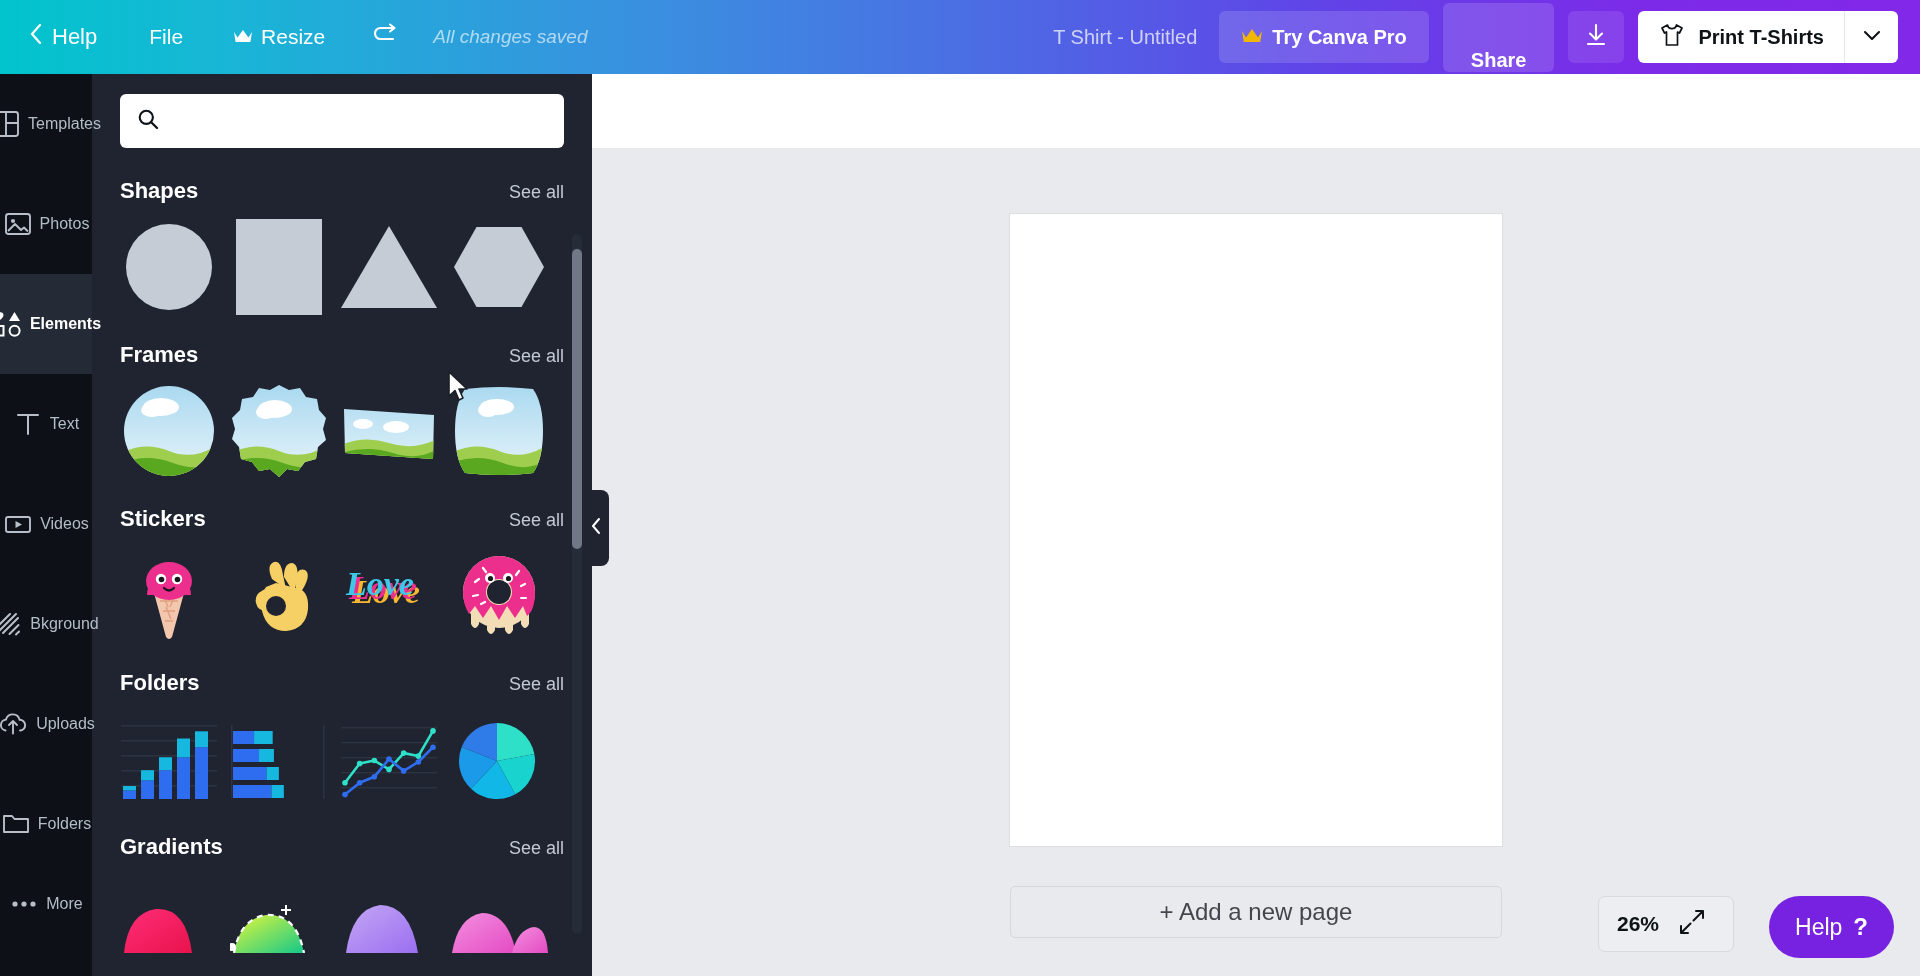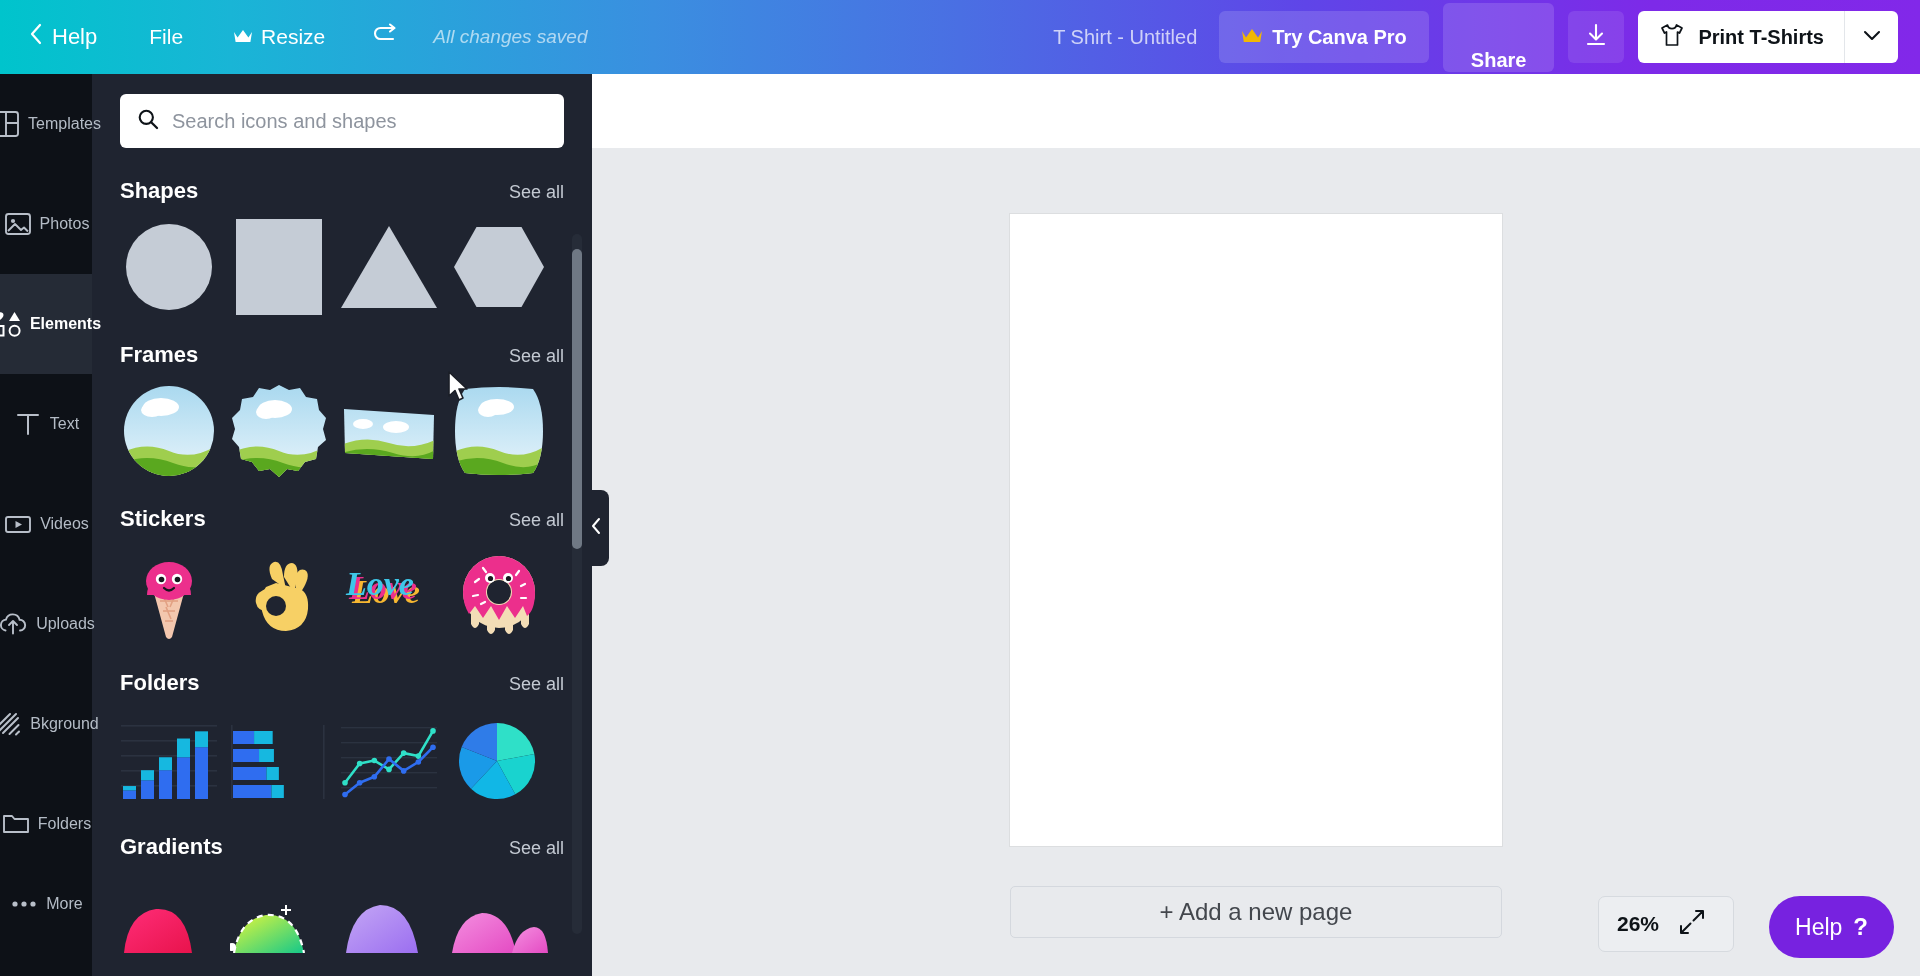--- a/index.html
+++ b/index.html
@@ -315,45 +315,45 @@
         <svg width="30" height="30" viewBox="0 0 30 30">
           <rect x="3" y="8" width="24" height="15" rx="2" fill="none" stroke="#b8bfc9" stroke-width="1.9"></rect>
           <path d="M12.5 12 L19 15.5 L12.5 19 Z" fill="#b8bfc9"></path>
         </svg>
       </span>
       <span class="rail-label">Videos</span>
     </div>
 
     <div class="rail-item">
       <span class="rail-ico">
-        <svg width="32" height="30" viewBox="0 0 32 30">
-          <path d="M8.5 21.5 A5.5 5.5 0 0 1 9 10.6 A7 7 0 0 1 22.6 10.8 A5.2 5.2 0 0 1 23 21.5" fill="none" stroke="#b8bfc9" stroke-width="1.9" stroke-linecap="round"></path>
-          <path d="M16 24.5 L16 12.5 M12 16 L16 12 L20 16" fill="none" stroke="#b8bfc9" stroke-width="1.9" stroke-linecap="round" stroke-linejoin="round"></path>
-        </svg>
-      </span>
-      <span class="rail-label">Uploads</span>
-    </div>
-
-    <div class="rail-item">
-      <span class="rail-ico">
         <svg width="30" height="30" viewBox="0 0 30 30">
           <g stroke="#b8bfc9" stroke-width="2" stroke-linecap="round">
             <path d="M5 17 L17 5"></path>
               <path d="M5 23 L23 5"></path>
               <path d="M10 24 L25 9"></path>
             <path d="M16.5 25 L25.5 16"></path>
               <path d="M23 25.5 L26 22.5"></path>
           </g>
         </svg>
       </span>
       <span class="rail-label">Bkground</span>
     </div>
 
     <div class="rail-item">
       <span class="rail-ico">
+        <svg width="32" height="30" viewBox="0 0 32 30">
+          <path d="M8.5 21.5 A5.5 5.5 0 0 1 9 10.6 A7 7 0 0 1 22.6 10.8 A5.2 5.2 0 0 1 23 21.5" fill="none" stroke="#b8bfc9" stroke-width="1.9" stroke-linecap="round"></path>
+          <path d="M16 24.5 L16 12.5 M12 16 L16 12 L20 16" fill="none" stroke="#b8bfc9" stroke-width="1.9" stroke-linecap="round" stroke-linejoin="round"></path>
+        </svg>
+      </span>
+      <span class="rail-label">Uploads</span>
+    </div>
+
+    <div class="rail-item">
+      <span class="rail-ico">
         <svg width="30" height="30" viewBox="0 0 30 30">
           <path d="M3 23 L3 7 L11 7 L13.5 10 L27 10 L27 23 Z" fill="none" stroke="#b8bfc9" stroke-width="1.9" stroke-linejoin="round"></path>
         </svg>
       </span>
       <span class="rail-label">Folders</span>
     </div>
 
     <div class="rail-item" id="rail-more">
       <span class="rail-ico">
         <svg width="30" height="12" viewBox="0 0 30 12">
@@ -370,21 +370,20 @@
     <div id="panel-inner">
 
       <div id="search-wrap">
         <div id="search-box">
           <span>
             <svg width="24" height="24" viewBox="0 0 24 24">
               <circle cx="10.3" cy="10.3" r="6.6" fill="none" stroke="#0e1318" stroke-width="2.1"></circle>
               <path d="M15.2 15.2 L21 21" stroke="#0e1318" stroke-width="2.3" stroke-linecap="round"></path>
             </svg>
           </span>
-          <input id="search-input" type="text" placeholder="Search icons and shapes" style="">
         </div>
       </div>
 
       <div class="sec">
         <div class="sec-head">
           <span class="sec-title">Shapes</span>
           <span class="sec-seeall">See all</span>
         </div>
         <div class="thumb-row">
           <div class="thumb">

